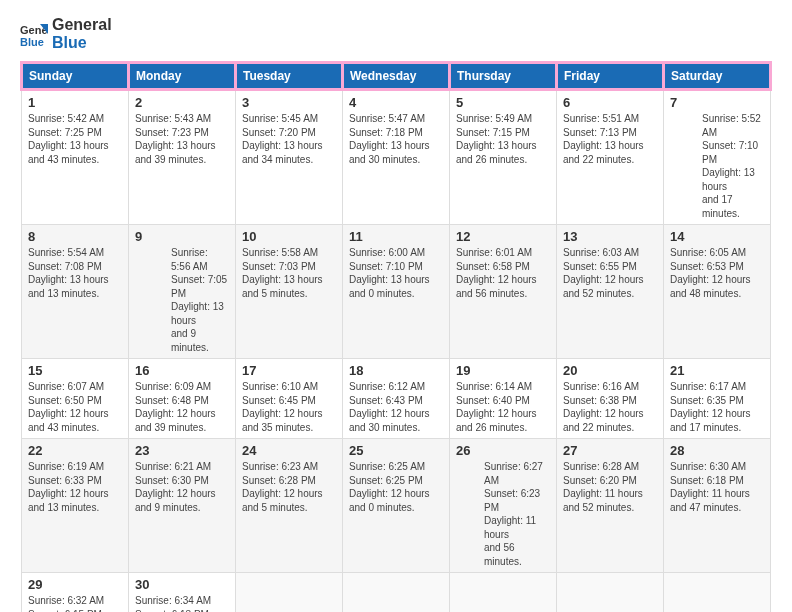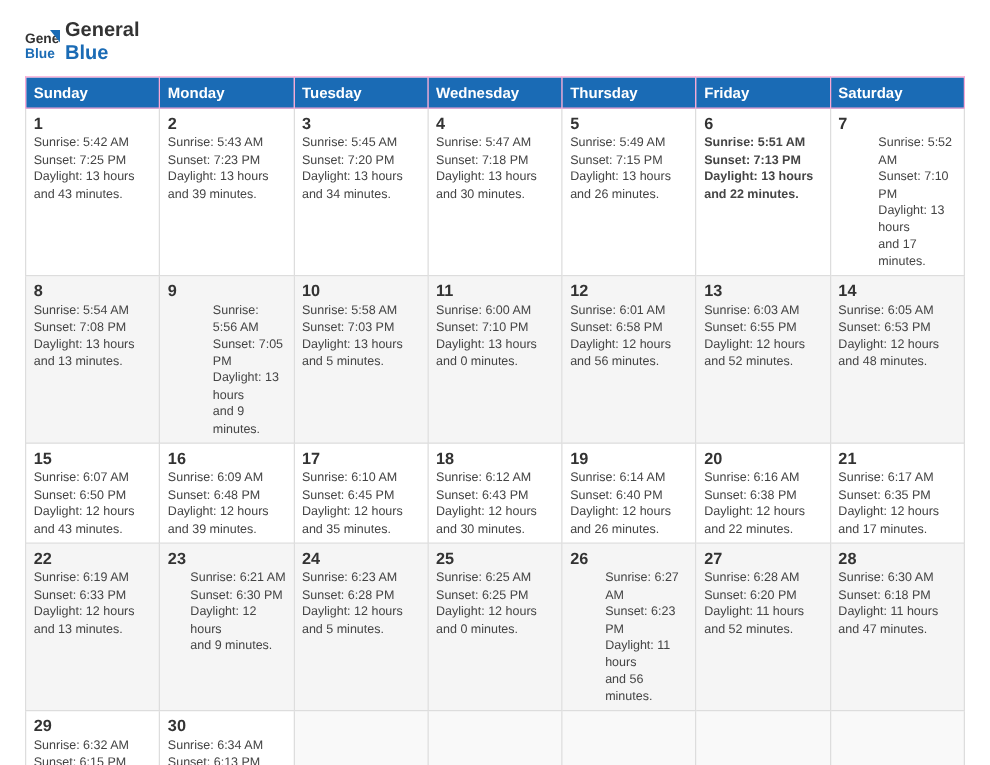--- a/index.html
+++ b/index.html
@@ -48,21 +48,21 @@
       border-collapse: collapse;
       font-size: 10.5px;
     }
     thead tr th {
       background: #1a6bb5;
       color: #fff;
       padding: 5px 6px;
       text-align: left;
       font-size: 12px;
       font-weight: bold;
-      border: 1px solid #f9a8d4;
+      border: 3px solid #f9a8d4;
     }
     tbody tr td {
       vertical-align: top;
       padding: 4px 6px;
       border: 1px solid #ddd;
       background: #fff;
       width: 14.28%;
       height: 80px;
     }
     tbody tr:nth-child(even) td {
@@ -150,21 +150,21 @@
           </td>
           <td>
             <span class="day-num">5</span>
             <div class="day-info" style="white-space: pre-line;">Sunrise: 5:49 AM
 Sunset: 7:15 PM
 Daylight: 13 hours
 and 26 minutes.</div>
           </td>
           <td>
             <span class="day-num">6</span>
-            <div class="day-info" style="white-space: pre-line; font-weight: bold;">Sunrise: 5:51 AM
+            <div class="day-info" style="white-space: pre-line;">Sunrise: 5:51 AM
 Sunset: 7:13 PM
 Daylight: 13 hours
 and 22 minutes.</div>
           </td>
           <td>
             <span class="day-num">7</span>
             <div class="day-info" style="white-space: pre-line; margin-left: 32px;">Sunrise: 5:52 AM
 Sunset: 7:10 PM
 Daylight: 13 hours
 and 17 minutes.</div>
@@ -275,21 +275,21 @@
         <tr>
           <td>
             <span class="day-num">22</span>
             <div class="day-info" style="white-space: pre-line;">Sunrise: 6:19 AM
 Sunset: 6:33 PM
 Daylight: 12 hours
 and 13 minutes.</div>
           </td>
           <td>
             <span class="day-num">23</span>
-            <div class="day-info" style="white-space: pre-line; margin-left: 18px;">Sunrise: 6:21 AM
+            <div class="day-info" style="white-space: pre-line;">Sunrise: 6:21 AM
 Sunset: 6:30 PM
 Daylight: 12 hours
 and 9 minutes.</div>
           </td>
           <td>
             <span class="day-num">24</span>
             <div class="day-info" style="white-space: pre-line;">Sunrise: 6:23 AM
 Sunset: 6:28 PM
 Daylight: 12 hours
 and 5 minutes.</div>

